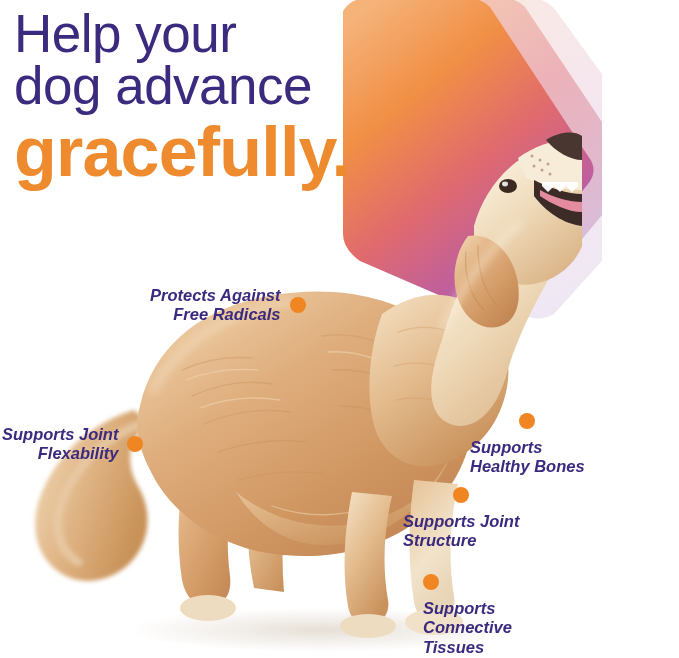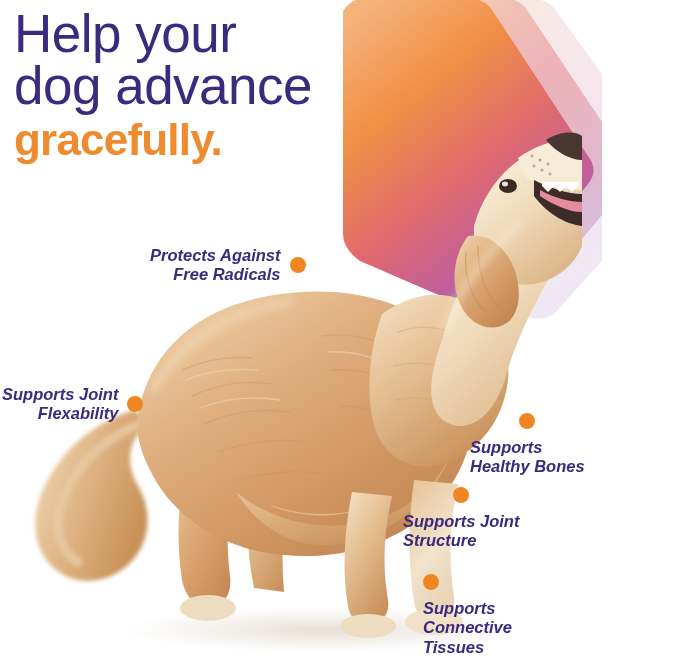--- a/index.html
+++ b/index.html
@@ -36,21 +36,21 @@
     white-space: nowrap;
   }
   .hl-line {
     font-size: 53px;
     font-weight: 300;
     letter-spacing: -0.5px;
     color: #3b2a7e;
     display: block;
   }
   .hl-accent {
-    font-size: 44px;
+    font-size: 70px;
     font-weight: 700;
     letter-spacing: -0.8px;
     color: #ee8b2e;
     display: block;
     margin-top: 6px;
   }
 
   
   #dog {
     position: absolute;
@@ -69,21 +69,21 @@
     display: flex;
     align-items: center;
     gap: 9px;
     font-style: italic;
     font-weight: 700;
     font-size: 16.5px;
     line-height: 1.18;
     color: #3b2a7e;
     white-space: pre-line;
   }
-  .callout.right-side { flex-direction: row; }
+  .callout.right-side { flex-direction: row; margin-top: 40px; }
   .callout.left-side  { flex-direction: column; }
   .callout .ctext { display: block; }
   .callout.align-right .ctext { text-align: right; }
   .callout.align-left  .ctext { text-align: left; }
 
   .dot {
     width: 16px;
     height: 16px;
     border-radius: 50%;
     background: #f08622;

